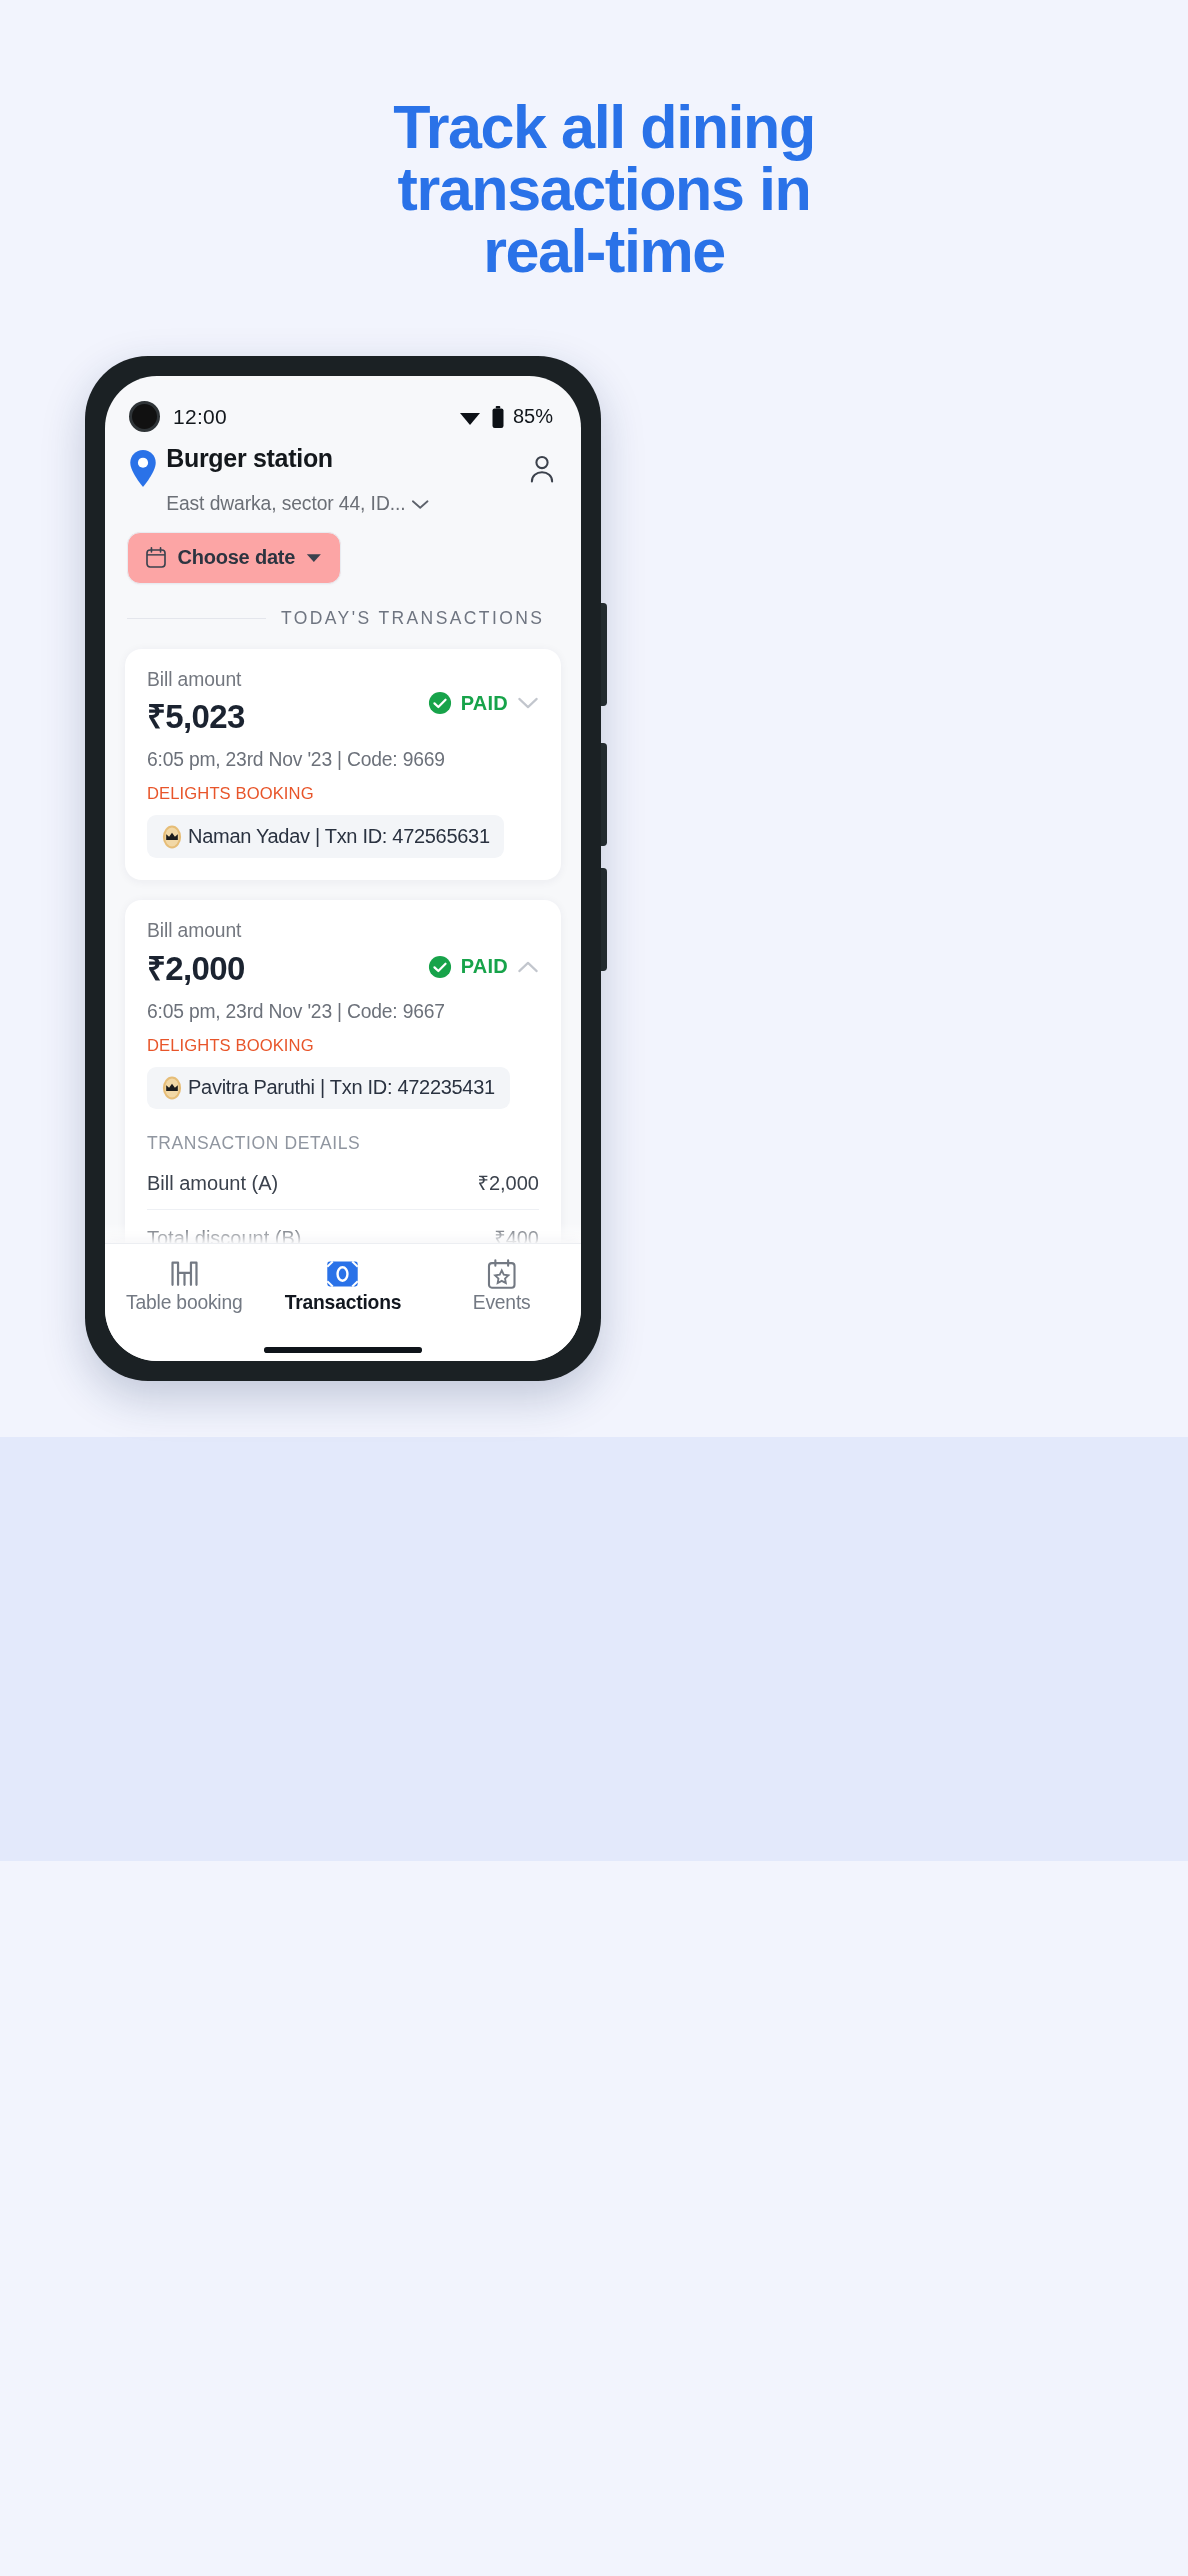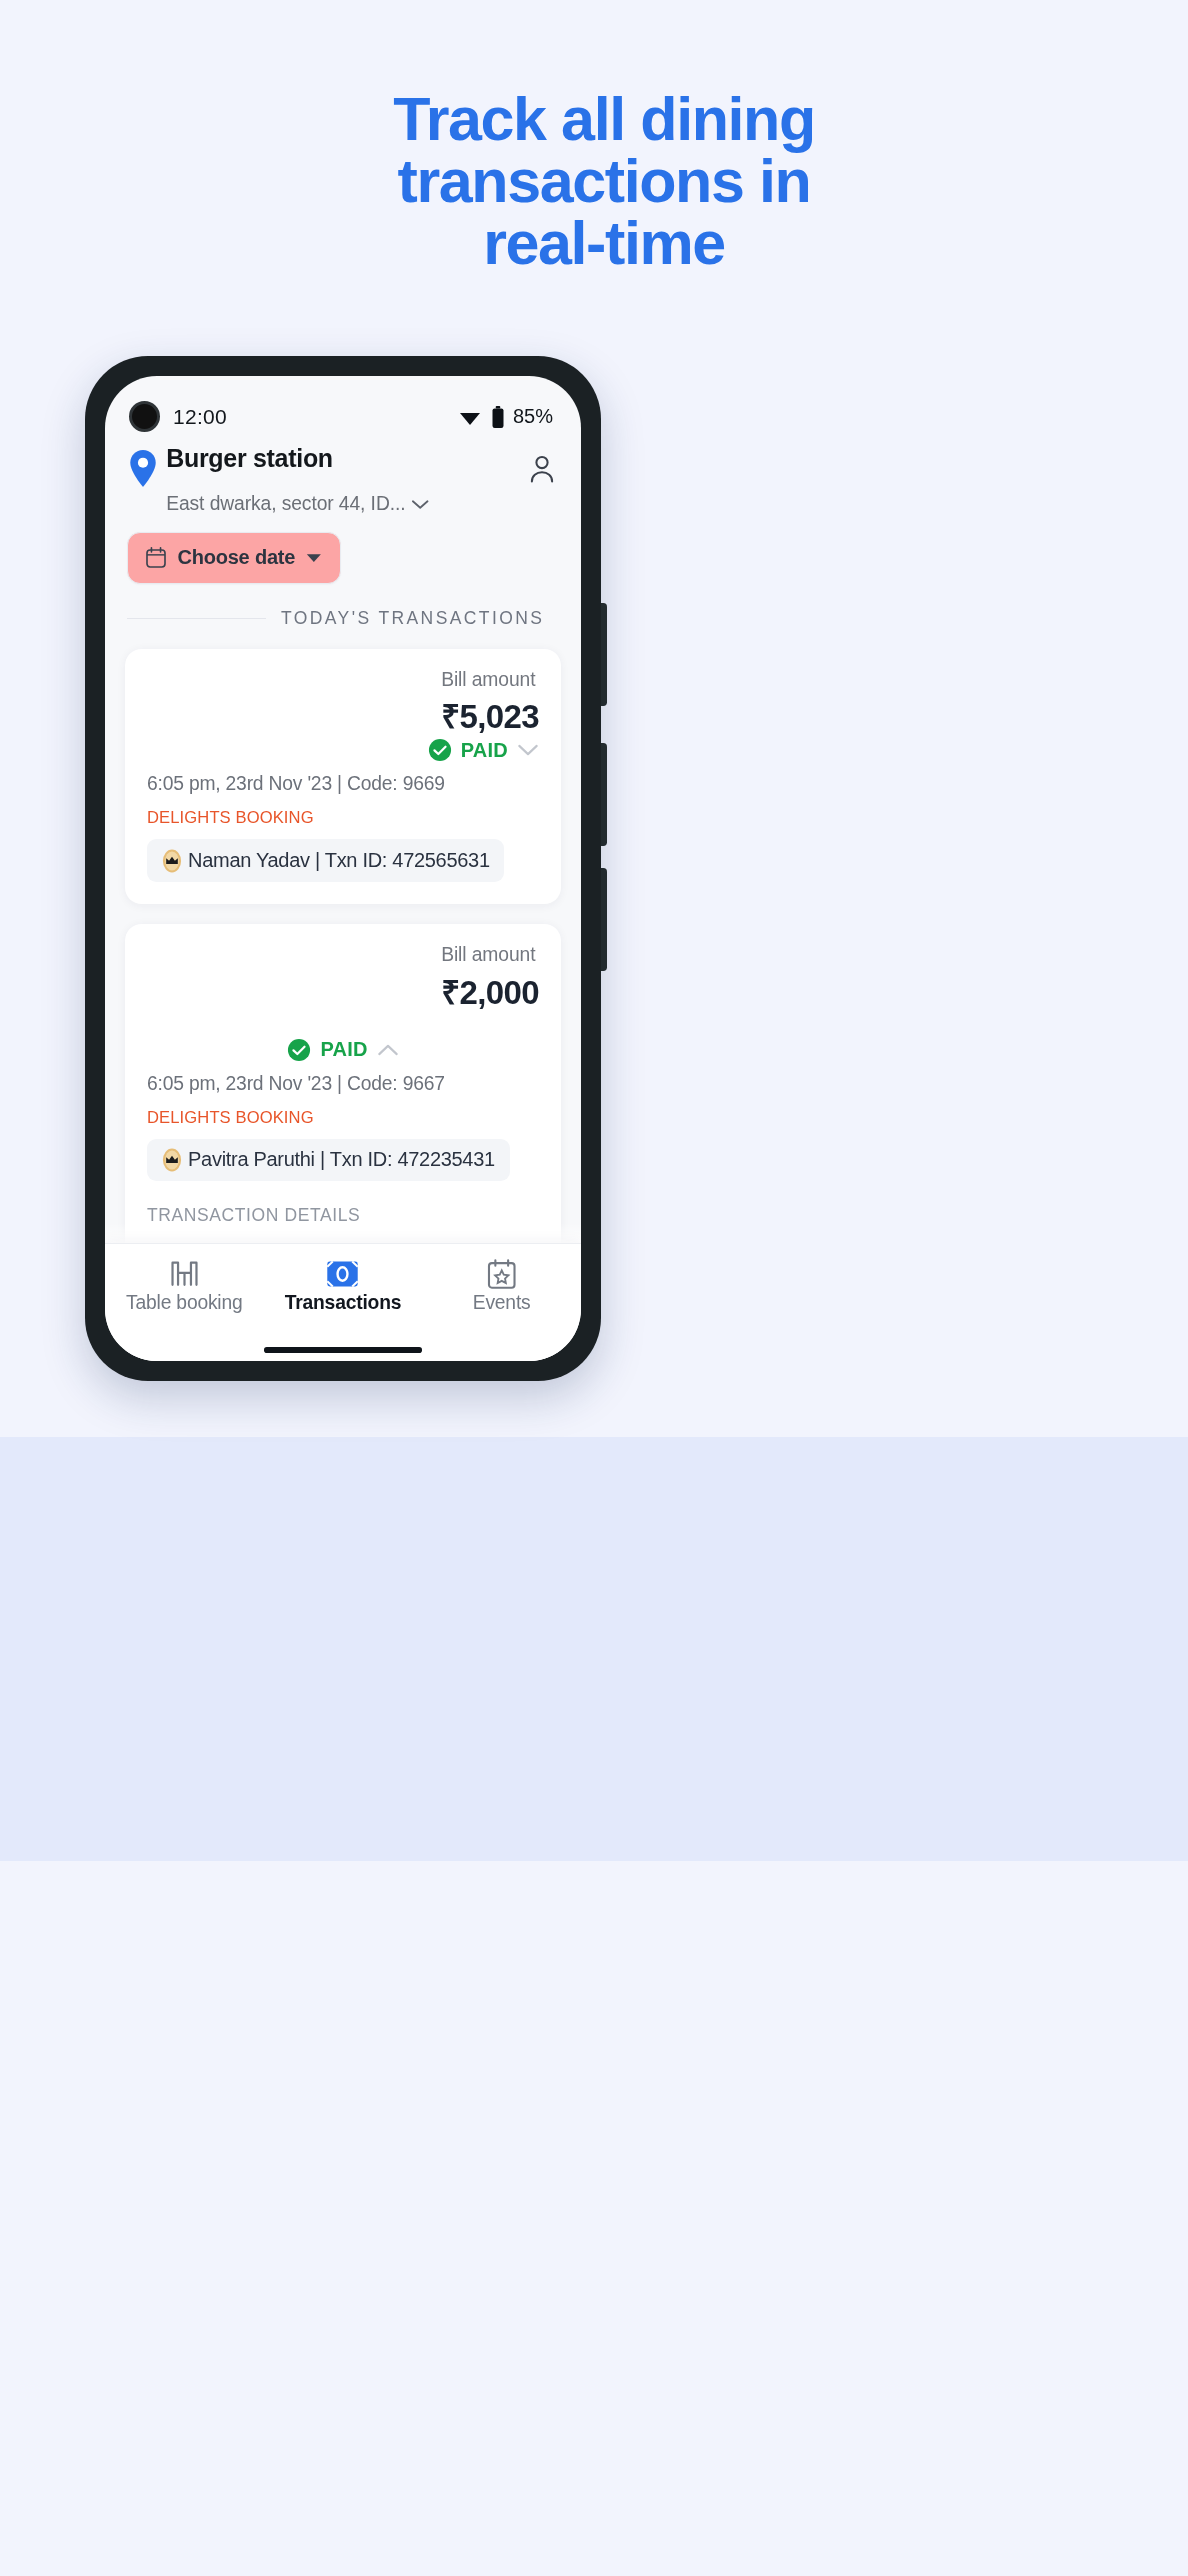--- a/index.html
+++ b/index.html
@@ -13,21 +13,21 @@
 
   
   .band {
     position: absolute; left: 0; right: 0;
     top: 1437px; height: 424px;
     background: #e3e9fb;
   }
 
   
   .headline {
-    position: absolute; top: 88px; left: 0; right: 0;
+    position: absolute; top: 96px; left: 0; right: 0;
     text-align: center;
     color: #2a72e8;
     font-size: 61px;
     font-weight: bold;
     line-height: 1.02;
     letter-spacing: -1.4px;
     margin-left: 20px;
   }
   .headline div { white-space: nowrap; }
 
@@ -136,21 +136,21 @@
   }
 
   
   .card {
     margin: 20px 20px 0 20px;
     background: #fff;
     border-radius: 16.6px;
     padding: 20px 22px 22px 22px;
     box-shadow: 0 1.8px 9.2px rgba(30,45,80,0.055);
   }
-  .card-top { display: flex; align-items: flex-end; flex-direction: column; }
+  .card-top { display: flex; align-items: center; }
   .card-left { flex: 1 1 auto; }
   .lbl-bill { font-size: 19.3px; color: #73777f; letter-spacing: -0.1px; }
   .amount {
     font-size: 33px; font-weight: bold; color: #1b2330;
     letter-spacing: -0.6px; margin-top: 2.8px;
   }
   .meta { font-size: 19.3px; color: #6c717a; margin-top: 11px; letter-spacing: -0.2px; }
   .paid-wrap { display: flex; align-items: center; gap: 9.2px; flex: 0 0 auto; }
   .paid-wrap.mid { align-self: center; margin-top: 24px; }
   .tick { width: 24px; height: 24px; }

